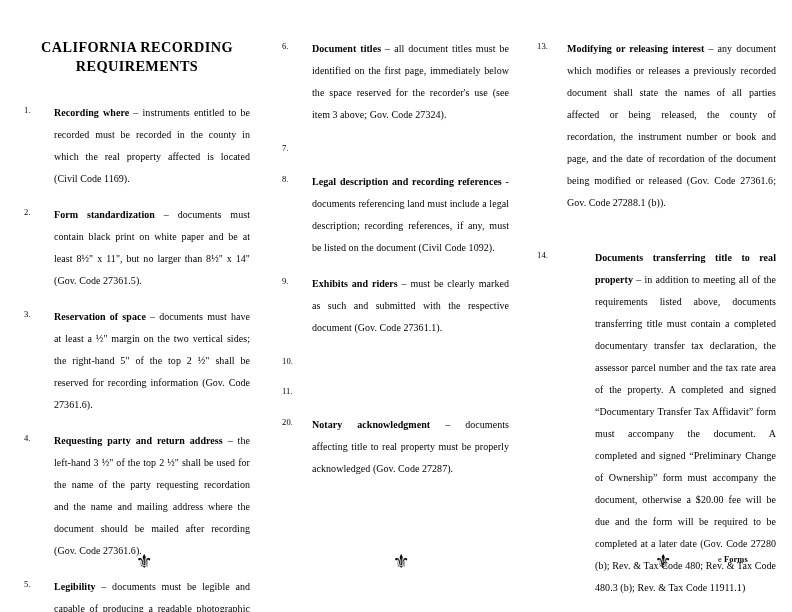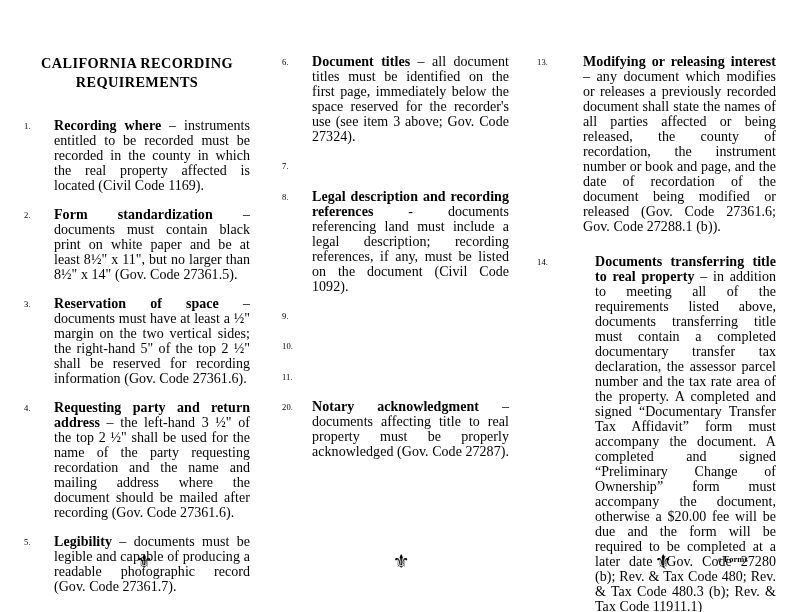--- a/index.html
+++ b/index.html
@@ -20,21 +20,21 @@
     position: absolute;
     inset: 0;
     width: 792px;
     height: 612px;
   }
 
   
   .columns {
     position: absolute;
     left: 0;
-    top: 16px;
+    top: 0;
     width: 792px;
     height: 540px;
     display: flex;
     flex-direction: row;
   }
   .col {
     position: relative;
     box-sizing: border-box;
   }
   .col-1 { width: 272px; padding: 38px 22px 0 24px; }
@@ -63,39 +63,39 @@
   }
   .item-num {
     width: 30px;
     flex: 0 0 30px;
     font-size: 8.6px;
     line-height: 16.6px;
     letter-spacing: 0.1px;
   }
   .item-body {
     flex: 1 1 auto;
-    font-size: 14px;
-    line-height: 15px;
+    font-size: 10px;
+    line-height: 22px;
     text-align: justify;
     text-justify: inter-word;
     letter-spacing: 0.05px;
     hyphens: none;
   }
   .item-body b {
     font-weight: bold;
   }
   
   .item-body.indent-follow {
     text-indent: 0;
     margin-left: 28px;
   }
 
   
   .col-1 .item:nth-of-type(1) { margin-bottom: 15px; }
-  .col-3 .item:nth-of-type(1) { margin-bottom: 20px; gap: 16px; }
+  .col-3 .item:nth-of-type(1) { margin-bottom: 33px; }
 
   
   .footer {
     position: absolute;
     left: 0;
     top: 540px;
     width: 792px;
     height: 72px;
   }
   .fleur {
@@ -178,20 +178,21 @@
         <div class="item-num">7.</div>
       </div>
 
       <div class="item">
         <div class="item-num">8.</div>
         <div class="item-body"><b>Legal description and recording references</b><span> - documents referencing land must include a legal description; recording references, if any, must be listed on the document (Civil Code 1092).</span></div>
       </div>
 
       <div class="item">
         <div class="item-num">9.</div>
+        <div class="item-body"><b>Exhibits and riders</b><span> – must be clearly marked as such and submitted with the respective document (Gov. Code 27361.1).</span></div>
       </div>
 
       <div class="item">
         <div class="item-num">10.</div>
       </div>
 
       <div class="item">
         <div class="item-num">11.</div>
       </div>
 

